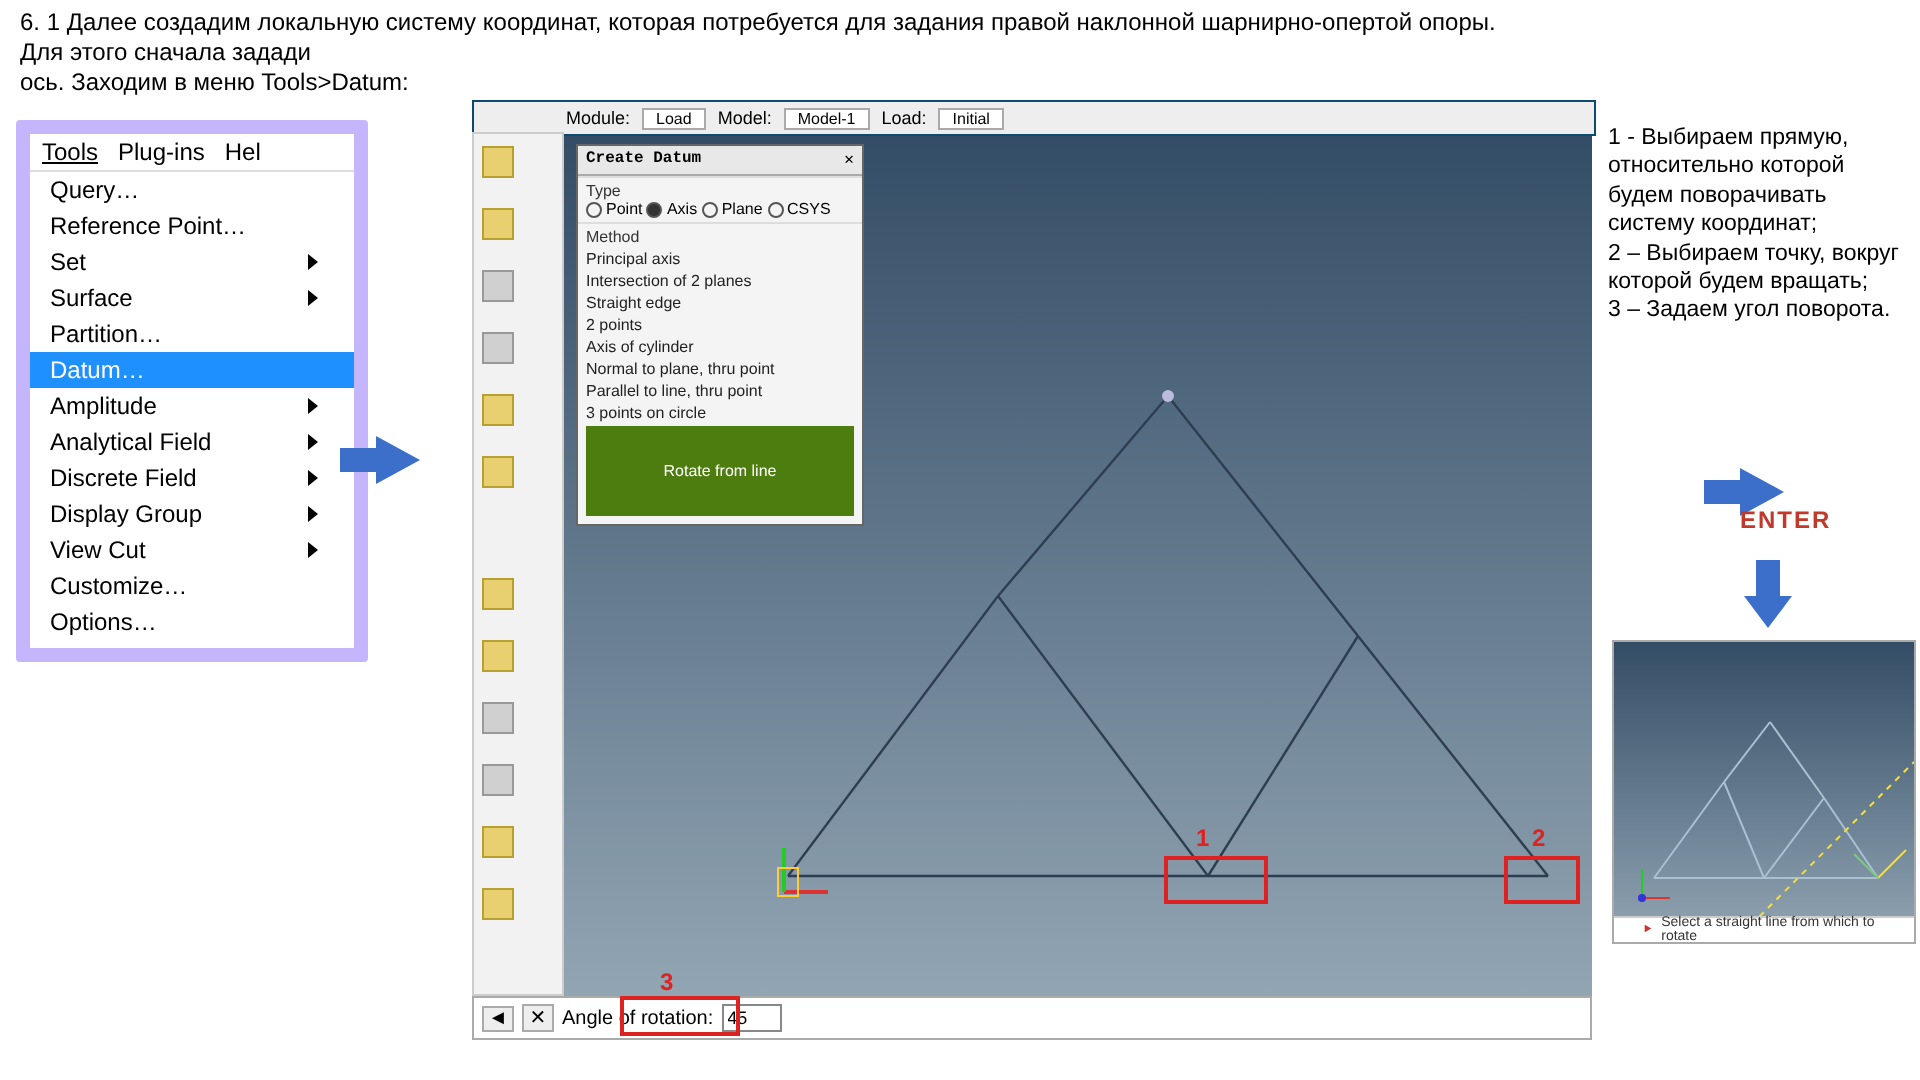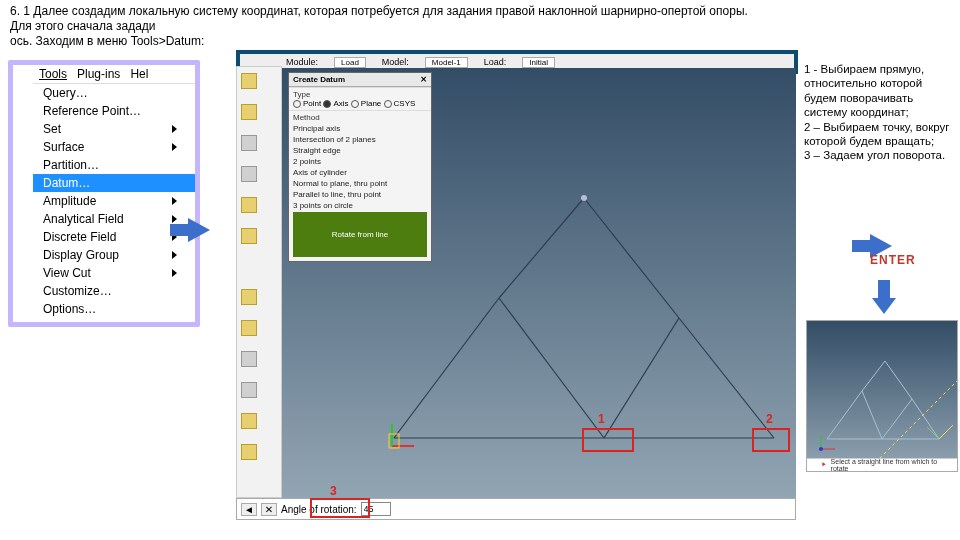--- a/index.html
+++ b/index.html
@@ -10,21 +10,21 @@
     font-family: Arial, sans-serif;
     font-size: 12px;
     color: #000;
     background: #fff;
     overflow: hidden;
   }
   .page { position: relative; width: 772px; height: 540px; }
   .heading { position: absolute; left: 10px; top: 4px; right: 0; line-height: 1.25; }
   .menu-shot {
     position: absolute; left: 8px; top: 60px; width: 162px;
-    background: #fff; border: 5px solid #c4b5fd; border-radius: 2px; padding-bottom: 4px; padding-left: 20px;
+    background: #fff; border: 7px solid #c4b5fd; border-radius: 2px; padding-bottom: 4px;
   }
   .menubar {
     display: flex; gap: 10px; padding: 2px 6px; font-size: 12px;
     border-bottom: 1px solid #ddd;
   }
   .menubar span:first-child { text-decoration: underline; text-decoration-color: #000; }
   .m-item {
     display: flex; align-items: center; justify-content: space-between;
     padding: 2px 18px 2px 10px; font-size: 12px; position: relative;
   }
@@ -50,35 +50,35 @@
     position: absolute; left: 0; top: 16px; width: 44px; bottom: 22px;
     background: #f2f2f2; border: 1px solid #ccc;
   }
   .tool-ico {
     width: 14px; height: 14px; margin: 6px 4px; display: inline-block;
     background: #e8d070; border: 1px solid #b8a030;
   }
   .tool-ico.b { background: #d0d0d0; border-color: #999; }
   .toolbar-top {
     position: absolute; left: 0; top: 0; right: -2px; height: 16px;
-    background: #eee; border: 4px solid #0c4a6e; font-size: 9px; padding-left: 46px;
-    display: flex; align-items: center; gap: 16px;
+    background: #eee; border: 1px solid #0c4a6e; font-size: 9px; padding-left: 46px;
+    display: flex; align-items: center; gap: 6px;
   }
   .tt-chip { background: #fff; border: 1px solid #aaa; padding: 0 6px; font-size: 8px; }
   .canvas {
     position: absolute; left: 46px; top: 18px; right: 0; bottom: 22px;
     background: linear-gradient(#334d66, #92a5b3);
   }
   .dialog {
     position: absolute; left: 6px; top: 4px; width: 142px;
     background: #f4f4f4; border: 1px solid #666; font-size: 8px;
   }
   .dlg-title {
     background: #e8e8e8; border-bottom: 1px solid #aaa; padding: 2px 4px;
-    font-weight: bold; font-size: 8px; display: flex; justify-content: space-between;
+    font-weight: bold; font-size: 8px; display: flex; justify-content: space-between; font-family: Liberation Mono, monospace;
   }
   .dlg-sec { padding: 2px 4px; border-top: 1px solid #ddd; }
   .dlg-sec .lbl { color: #333; }
   .dlg-row { margin: 2px 0; color: #222; }
   .dlg-row.sel { background: #4d7c0f; color: #fff; padding: 18px 2px; text-align: center; }
   .radio { display: inline-block; width: 6px; height: 6px; border: 1px solid #555;
     border-radius: 50%; margin-right: 2px; vertical-align: middle; }
   .radio.on { background: #333; }
   
   .truss line { stroke: #2c3e50; stroke-width: 1.2; }

